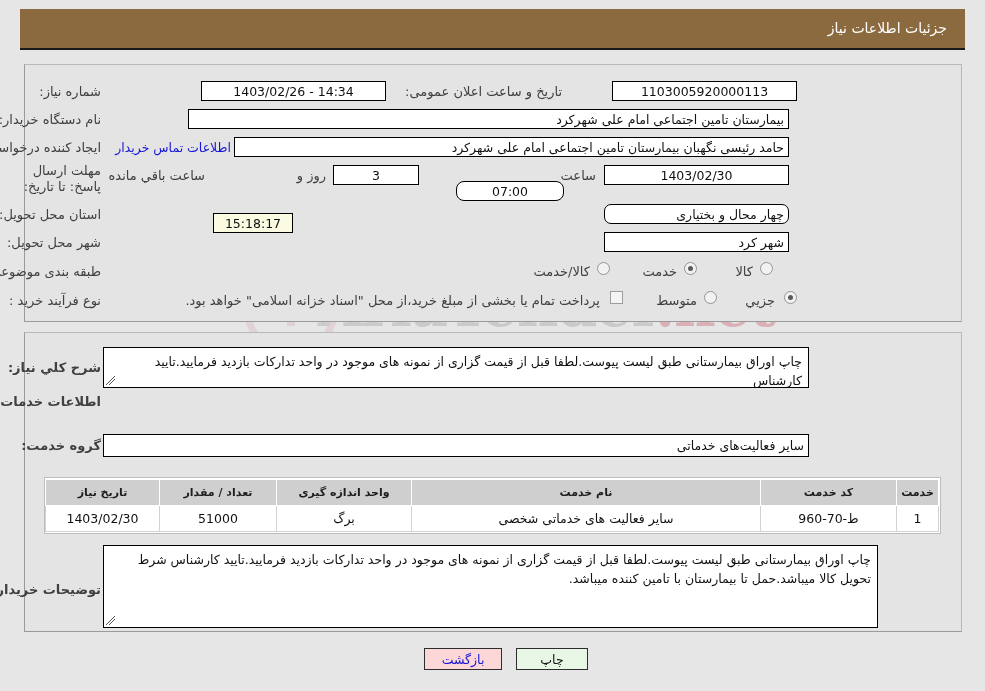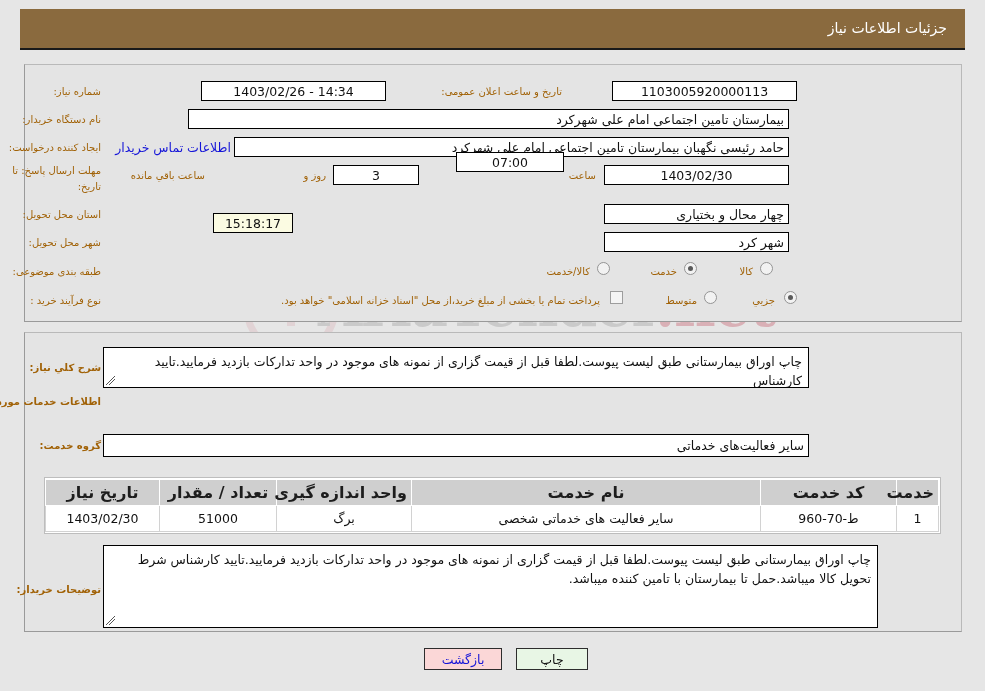--- a/index.html
+++ b/index.html
@@ -79,22 +79,22 @@
     border-right-color: #b9b9b9;
     background: #e4e4e4;
     z-index: 2;
   }
   #panel-top   { left: 24px; top: 64px;  width: 938px; height: 258px; }
   #panel-mid   { left: 24px; top: 332px; width: 938px; height: 300px; }
 
   
   .lbl {
     position: absolute;
-    font-size: 10px;
-    color: #a16207;
+    font-size: 13px;
+    color: #404040;
     white-space: nowrap;
     line-height: 15px;
     z-index: 4;
   }
   .lbl.bold { font-weight: bold; }
 
   
   .fld {
     position: absolute;
     box-sizing: border-box;
@@ -186,21 +186,21 @@
     border-collapse: collapse;
     width: 100%;
     font-size: 12.5px;
     table-layout: fixed;
   }
   table.grid th {
     background: #cfcfcf;
     border: 1px solid #ffffff;
     color: #1d1d1d;
     font-weight: bold;
-    font-size: 16px;
+    font-size: 11px;
     height: 25px;
     padding: 0 4px;
     text-align: center;
     white-space: nowrap;
   }
   table.grid td {
     background: #ffffff;
     border: 1px solid #d2d2d2;
     color: #111111;
     height: 25px;
@@ -258,28 +258,28 @@
   <div class="lbl" style="right:884px; top:112px;">نام دستگاه خریدار:</div>
   <div class="fld rtlfill" style="right:196px; top:109px; width:601px;">بیمارستان تامین اجتماعی امام علی شهرکرد</div>
 
   <div class="lbl" style="right:884px; top:140px;">ایجاد کننده درخواست:</div>
   <div class="fld rtlfill" style="right:196px; top:137px; width:555px;">حامد رئیسی نگهبان بیمارستان تامین اجتماعی امام علی شهرکرد</div>
   <a class="lbl link" style="right:754px; top:140px;">اطلاعات تماس خریدار</a>
 
   <div class="lbl" style="right:884px; top:163px; line-height:16px; white-space:normal; width:95px;">مهلت ارسال پاسخ: تا تاریخ:</div>
   <div class="fld num" style="right:196px; top:165px; width:185px;">1403/02/30</div>
   <div class="lbl" style="right:389px; top:168px;">ساعت</div>
-  <div class="fld num" style="right:421px; top:152px; width:108px;">07:00</div>
+  <div class="fld num" style="right:421px; top:181px; width:108px;border-radius:8px;">07:00</div>
   <div class="fld num" style="right:566px; top:165px; width:86px;">3</div>
   <div class="lbl" style="right:659px; top:168px;">روز و</div>
   <div class="fld num yellow" style="right:692px; top:165px; width:80px;">15:18:17</div>
   <div class="lbl" style="right:780px; top:168px;">ساعت باقي مانده</div>
 
   <div class="lbl" style="right:884px; top:207px;">استان محل تحویل:</div>
-  <div class="fld rtlfill" style="right:196px; top:204px; width:185px;">چهار محال و بختیاری</div>
+  <div class="fld rtlfill" style="right:196px; top:204px; width:185px;border-radius:7px;">چهار محال و بختیاری</div>
 
   <div class="lbl" style="right:884px; top:235px;">شهر محل تحویل:</div>
   <div class="fld rtlfill" style="right:196px; top:232px; width:185px;margin-left:48px;">شهر کرد</div>
 
   <div class="lbl" style="right:884px; top:264px;">طبقه بندی موضوعی:</div>
 
   <div class="radio" style="right:212px; top:262px;"></div>
   <div class="lbl" style="right:232px; top:264px;">کالا</div>
 
   <div class="radio checked" style="right:288px; top:262px;"></div>

